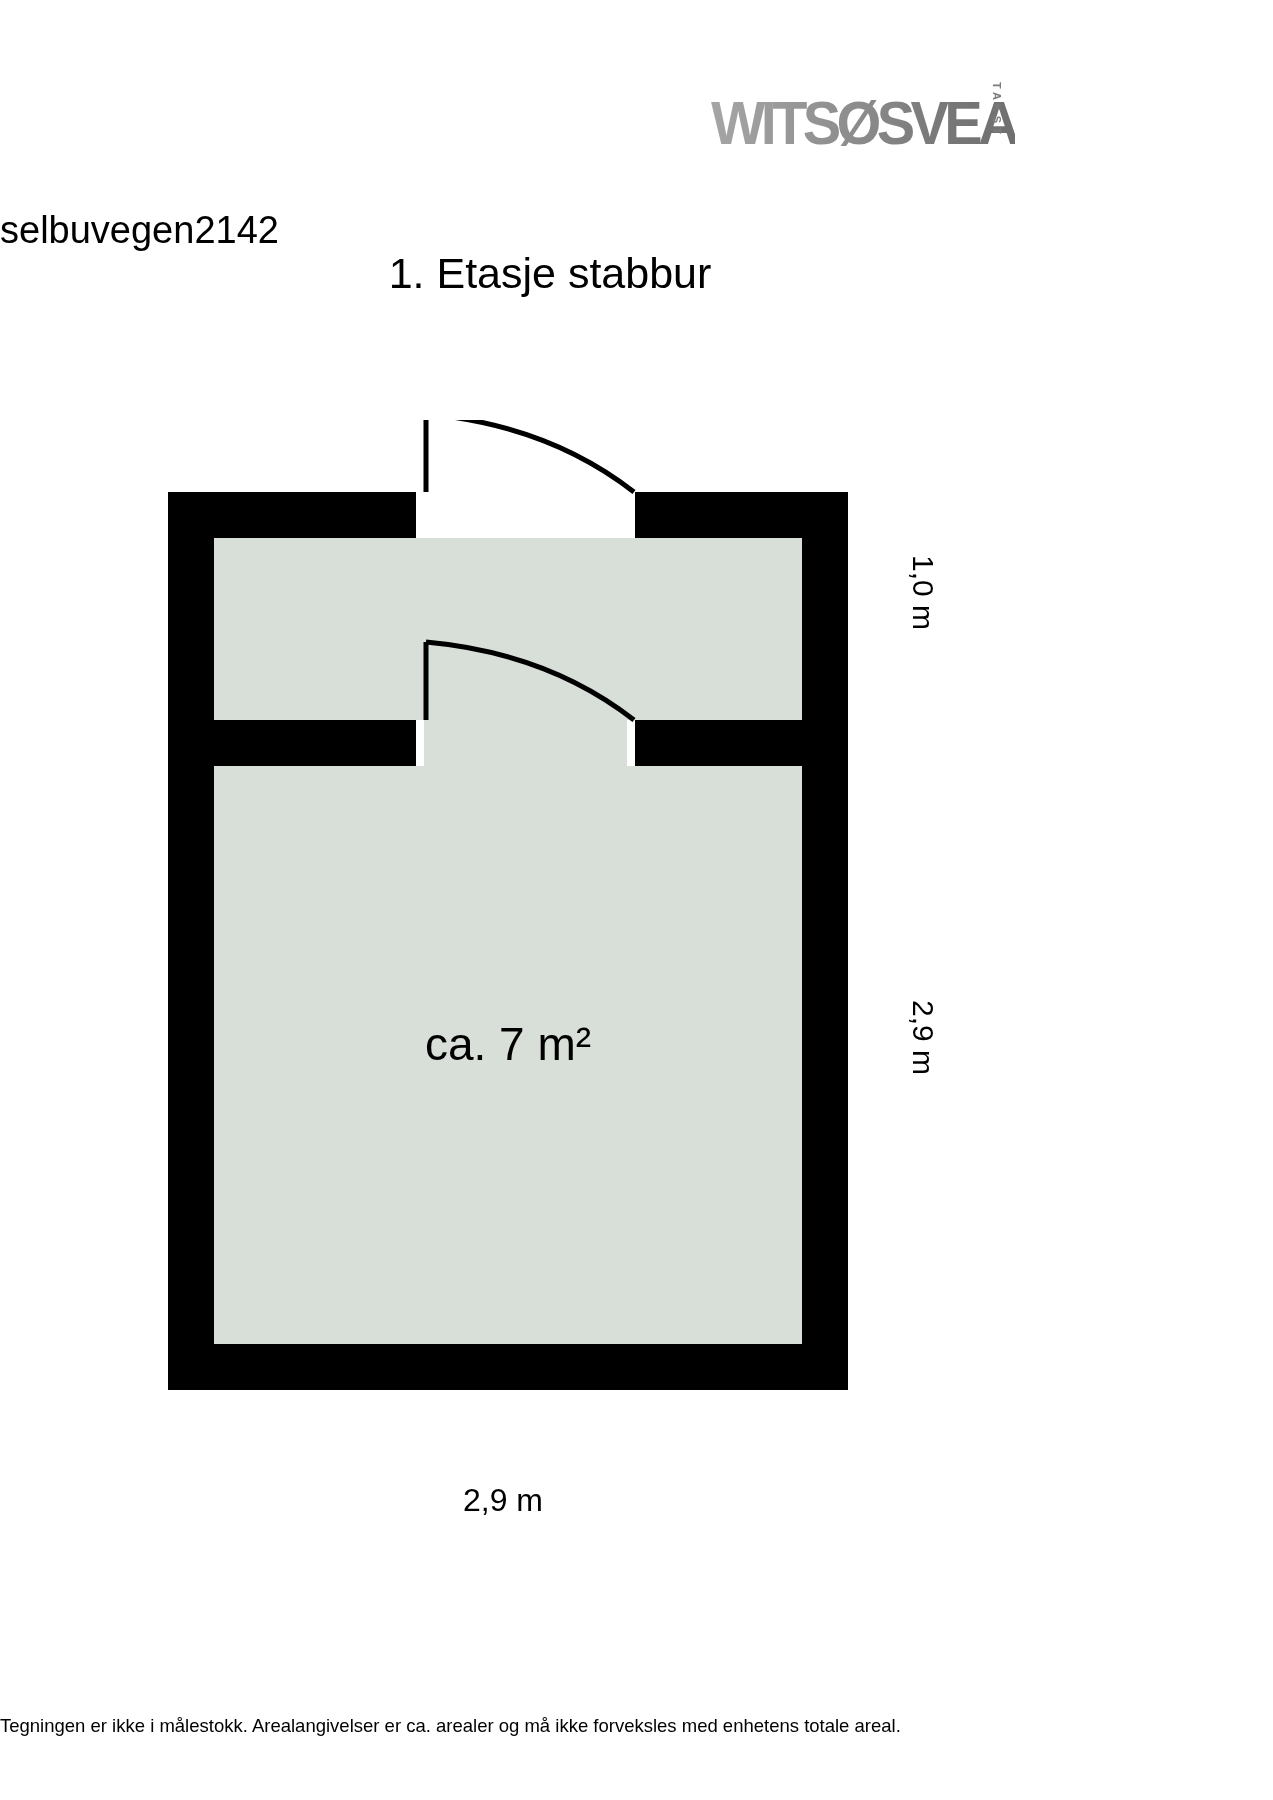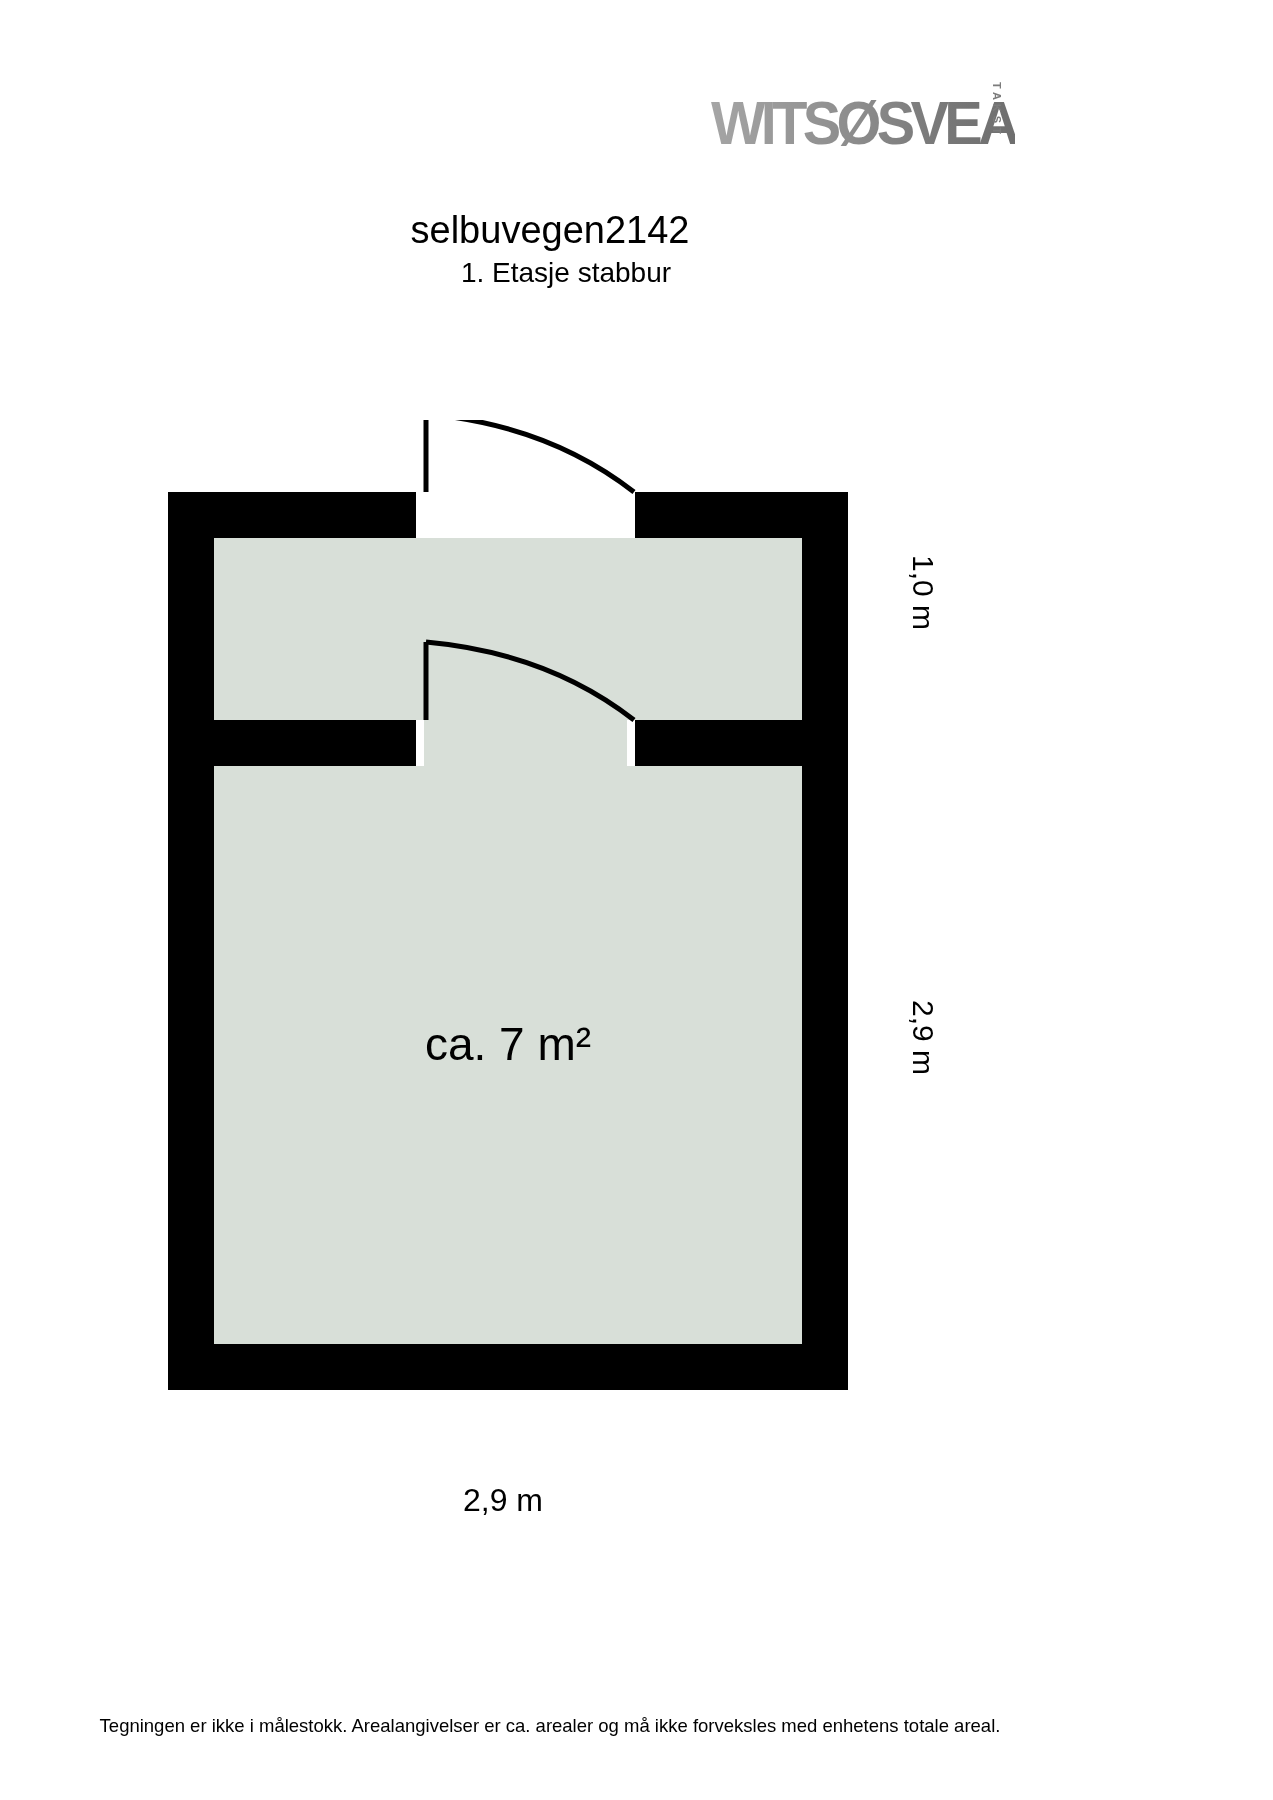--- a/index.html
+++ b/index.html
@@ -53,34 +53,33 @@
     transform-origin: left top;
     white-space: nowrap;
   }
 
   
   #title-main {
     position: absolute;
     left: 0;
     top: 207px;
     width: 1100px;
-    text-align: center;
+    text-align: left;
     font-size: 38px;
     line-height: 46px;
     letter-spacing: 0px;
   }
   #title-sub {
     position: absolute;
     left: 0;
     top: 253px;
     width: 1100px;
     text-align: center;
-    font-size: 28px;
+    font-size: 43px;
     line-height: 40px;
-    padding-left: 16px;
   }
 
   
   #plan {
     position: absolute;
     left: 168px;
     top: 420px;
     width: 812px;
     height: 970px;
   }
@@ -105,21 +104,21 @@
     text-align: center;
     font-size: 32px;
   }
 
   
   #footer-note {
     position: absolute;
     left: 0;
     top: 1714px;
     width: 1100px;
-    text-align: center;
+    text-align: left;
     font-size: 18.5px;
     line-height: 24px;
   }
 </style>
 </head>
 <body>
 
 <div id="logo-block">
   <div id="logo-wordmark">WITSØSVEA</div>
   <div id="logo-takst">TAKST</div>

